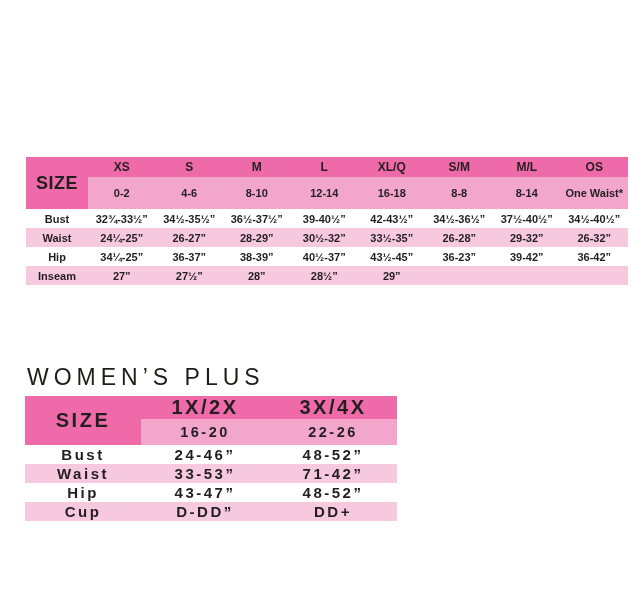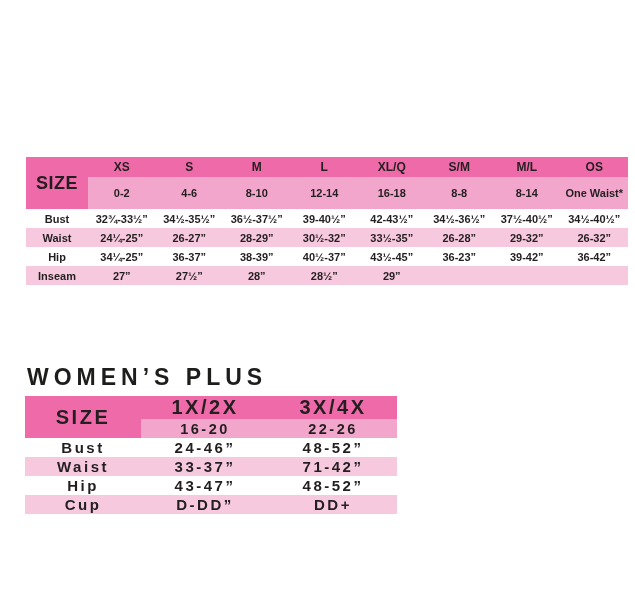--- a/index.html
+++ b/index.html
@@ -9,21 +9,21 @@
     font-family:"Liberation Sans", sans-serif; font-weight:700;
   }
   h1,h2 { margin:0; padding:0; color:#1d1d1b; }
 
   .title1 {
     position:absolute; left:28px; top:130px;
     font-size:16px; font-weight:700; letter-spacing:0.3px;
   }
   .title2 {
     position:absolute; left:27px; top:364px;
-    font-size:23px; font-weight:700; letter-spacing:5px;
+    font-size:23px; font-weight:400; letter-spacing:5px;
   }
 
   table { border-collapse:collapse; table-layout:fixed; position:absolute; }
   td {
     text-align:center; vertical-align:middle; padding:0;
     white-space:nowrap; overflow:hidden; font-weight:700;
   }
 
   
   .t1 { left:26px; top:157px; width:602px; }
@@ -31,21 +31,21 @@
   .t1 .hdr1 td { background:var(--dark-pink,#ef6aa8); height:20px; font-size:12px; }
   .t1 .hdr2 td { background:var(--medium-pink,#f2a6cb); height:32px; font-size:11px; }
   .t1 td.size-cell { background:var(--dark-pink,#ef6aa8); font-size:18px; letter-spacing:0.5px; }
   .t1 .body td { height:19px; font-size:11px; }
   .t1 tr.p td { background:var(--light-pink,#f7c9df); }
 
   
   .t2 { left:25px; top:396px; width:372px; }
   .t2 col.c-lbl { width:116px; }
   .t2 .hdr1 td { background:var(--dark-pink,#ef6aa8); height:18px; font-size:20px; letter-spacing:2.5px; }
-  .t2 .hdr2 td { background:var(--medium-pink,#f2a6cb); height:19px; font-size:14.5px; letter-spacing:2.5px; }
+  .t2 .hdr2 td { background:var(--medium-pink,#f2a6cb); height:26px; font-size:14.5px; letter-spacing:2.5px; }
   .t2 td.size-cell { background:var(--dark-pink,#ef6aa8); font-size:20px; letter-spacing:2.5px; }
   .t2 .body td { height:19px; font-size:15px; letter-spacing:2.5px; }
   .t2 tr.p td { background:var(--light-pink,#f7c9df); }
 </style>
 </head>
 <body>
 
 <div class="stage">
 
 
@@ -148,21 +148,21 @@
         <td>16-20</td>
         <td>22-26</td>
       </tr>
       <tr class="body w">
         <td>Bust</td>
         <td>24-46”</td>
         <td>48-52”</td>
       </tr>
       <tr class="body p">
         <td>Waist</td>
-        <td>33-37”</td>
+        <td>33-53”</td>
         <td>71-42”</td>
       </tr>
       <tr class="body w">
         <td>Hip</td>
         <td>43-47”</td>
         <td>48-52”</td>
       </tr>
       <tr class="body p">
         <td>Cup</td>
         <td>D-DD”</td>

